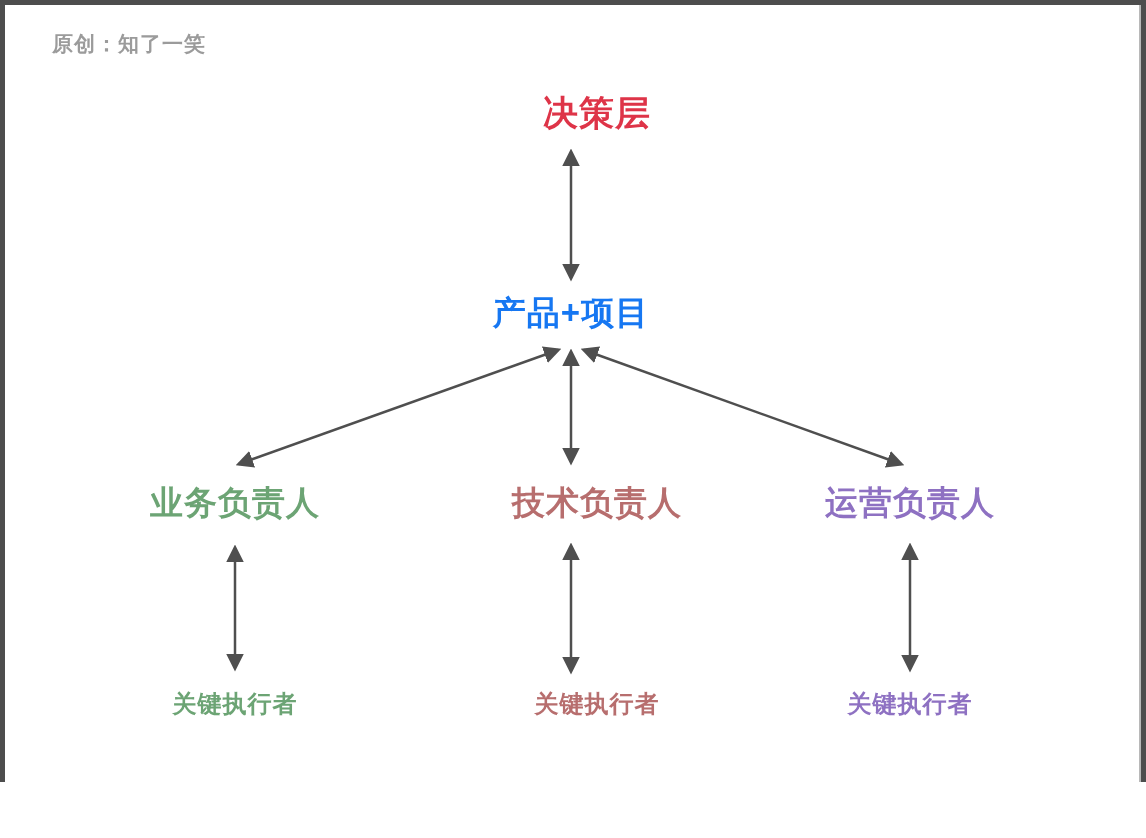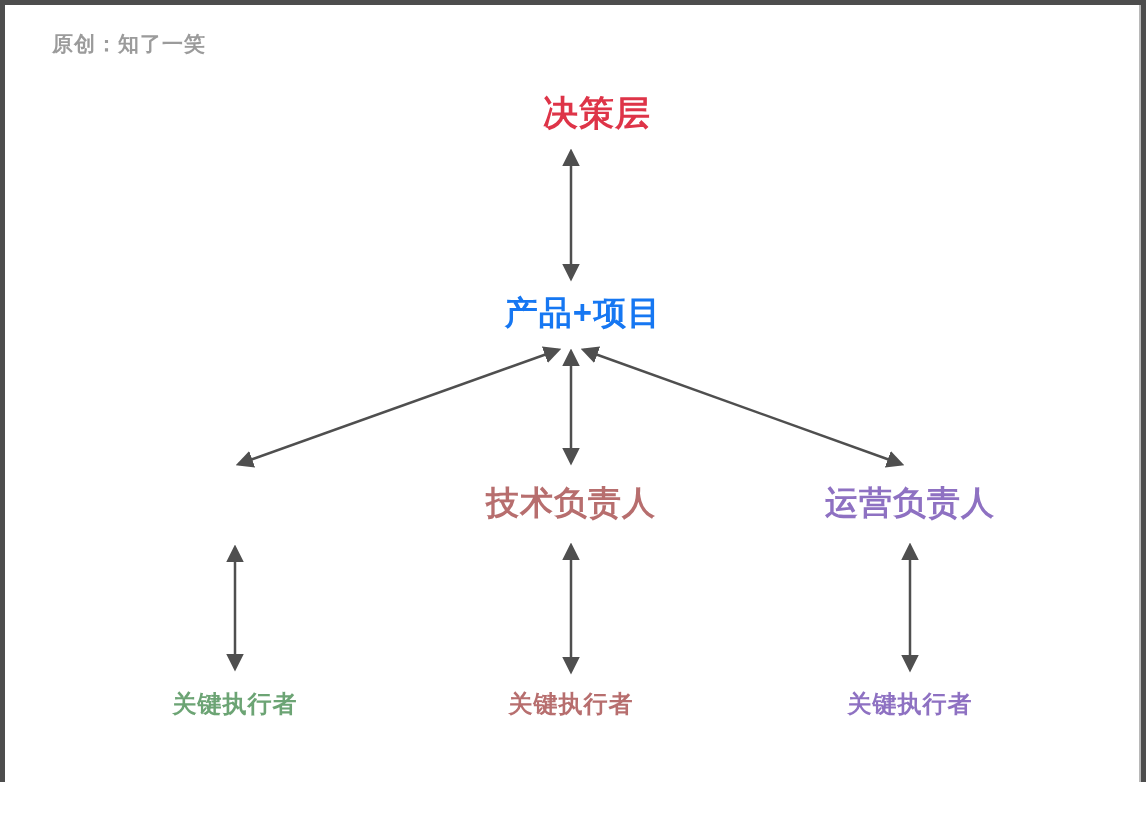--- a/index.html
+++ b/index.html
@@ -37,25 +37,25 @@
     white-space: nowrap;
   }
   .node {
     position: absolute;
     transform: translateX(-50%);
     font-weight: 700;
     white-space: nowrap;
     letter-spacing: 1px;
   }
   .node-top   { left: 597px; top: 90px;  font-size: 35px; }
-  .node-hub   { left: 583px; top: 291px; font-size: 33px; }
+  .node-hub   { left: 571px; top: 291px; font-size: 33px; }
   .node-owner { top: 481px; font-size: 33px; }
   .node-exec  { top: 688px; font-size: 24px; }
   .col-left   { left: 235px; }
-  .col-mid    { left: 571px; }
+  .col-mid    { left: 597px; }
   .col-right  { left: 910px; }
   svg.arrows {
     position: absolute;
     left: 0; top: 0;
     pointer-events: none;
   }
   svg.arrows line {
     stroke: var(--arrow-color, #4f4f4f);
     stroke-width: 2.5;
   }
@@ -84,20 +84,21 @@
     <line x1="584" y1="350" x2="901" y2="464" marker-start="url(#ah)" marker-end="url(#ah)"></line>
     <line x1="235" y1="548" x2="235" y2="668" marker-start="url(#ah)" marker-end="url(#ah)"></line>
     <line x1="571" y1="546" x2="571" y2="671" marker-start="url(#ah)" marker-end="url(#ah)"></line>
     <line x1="910" y1="546" x2="910" y2="669" marker-start="url(#ah)" marker-end="url(#ah)"></line>
   </svg>
 
   <div class="node node-top" style="color: rgb(222, 52, 72);">决策层</div>
 
   <div class="node node-hub" style="color: rgb(22, 119, 242);">产品+项目</div>
 
+  <div class="node node-owner col-left" style="color: rgb(108, 164, 116);">业务负责人</div>
 
   <div class="node node-owner col-mid" style="color: rgb(183, 110, 110);">技术负责人</div>
 
   <div class="node node-owner col-right" style="color: rgb(142, 113, 194);">运营负责人</div>
 
   <div class="node node-exec col-left" style="color: rgb(108, 164, 116);">关键执行者</div>
 
   <div class="node node-exec col-mid" style="color: rgb(183, 110, 110);">关键执行者</div>
 
   <div class="node node-exec col-right" style="color: rgb(142, 113, 194);">关键执行者</div>

